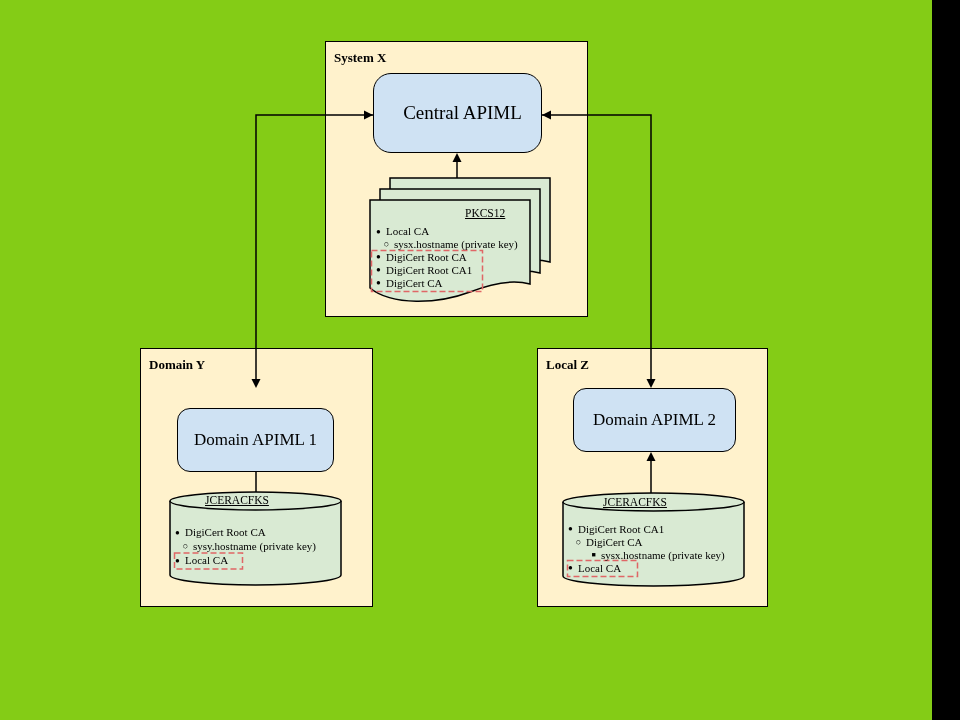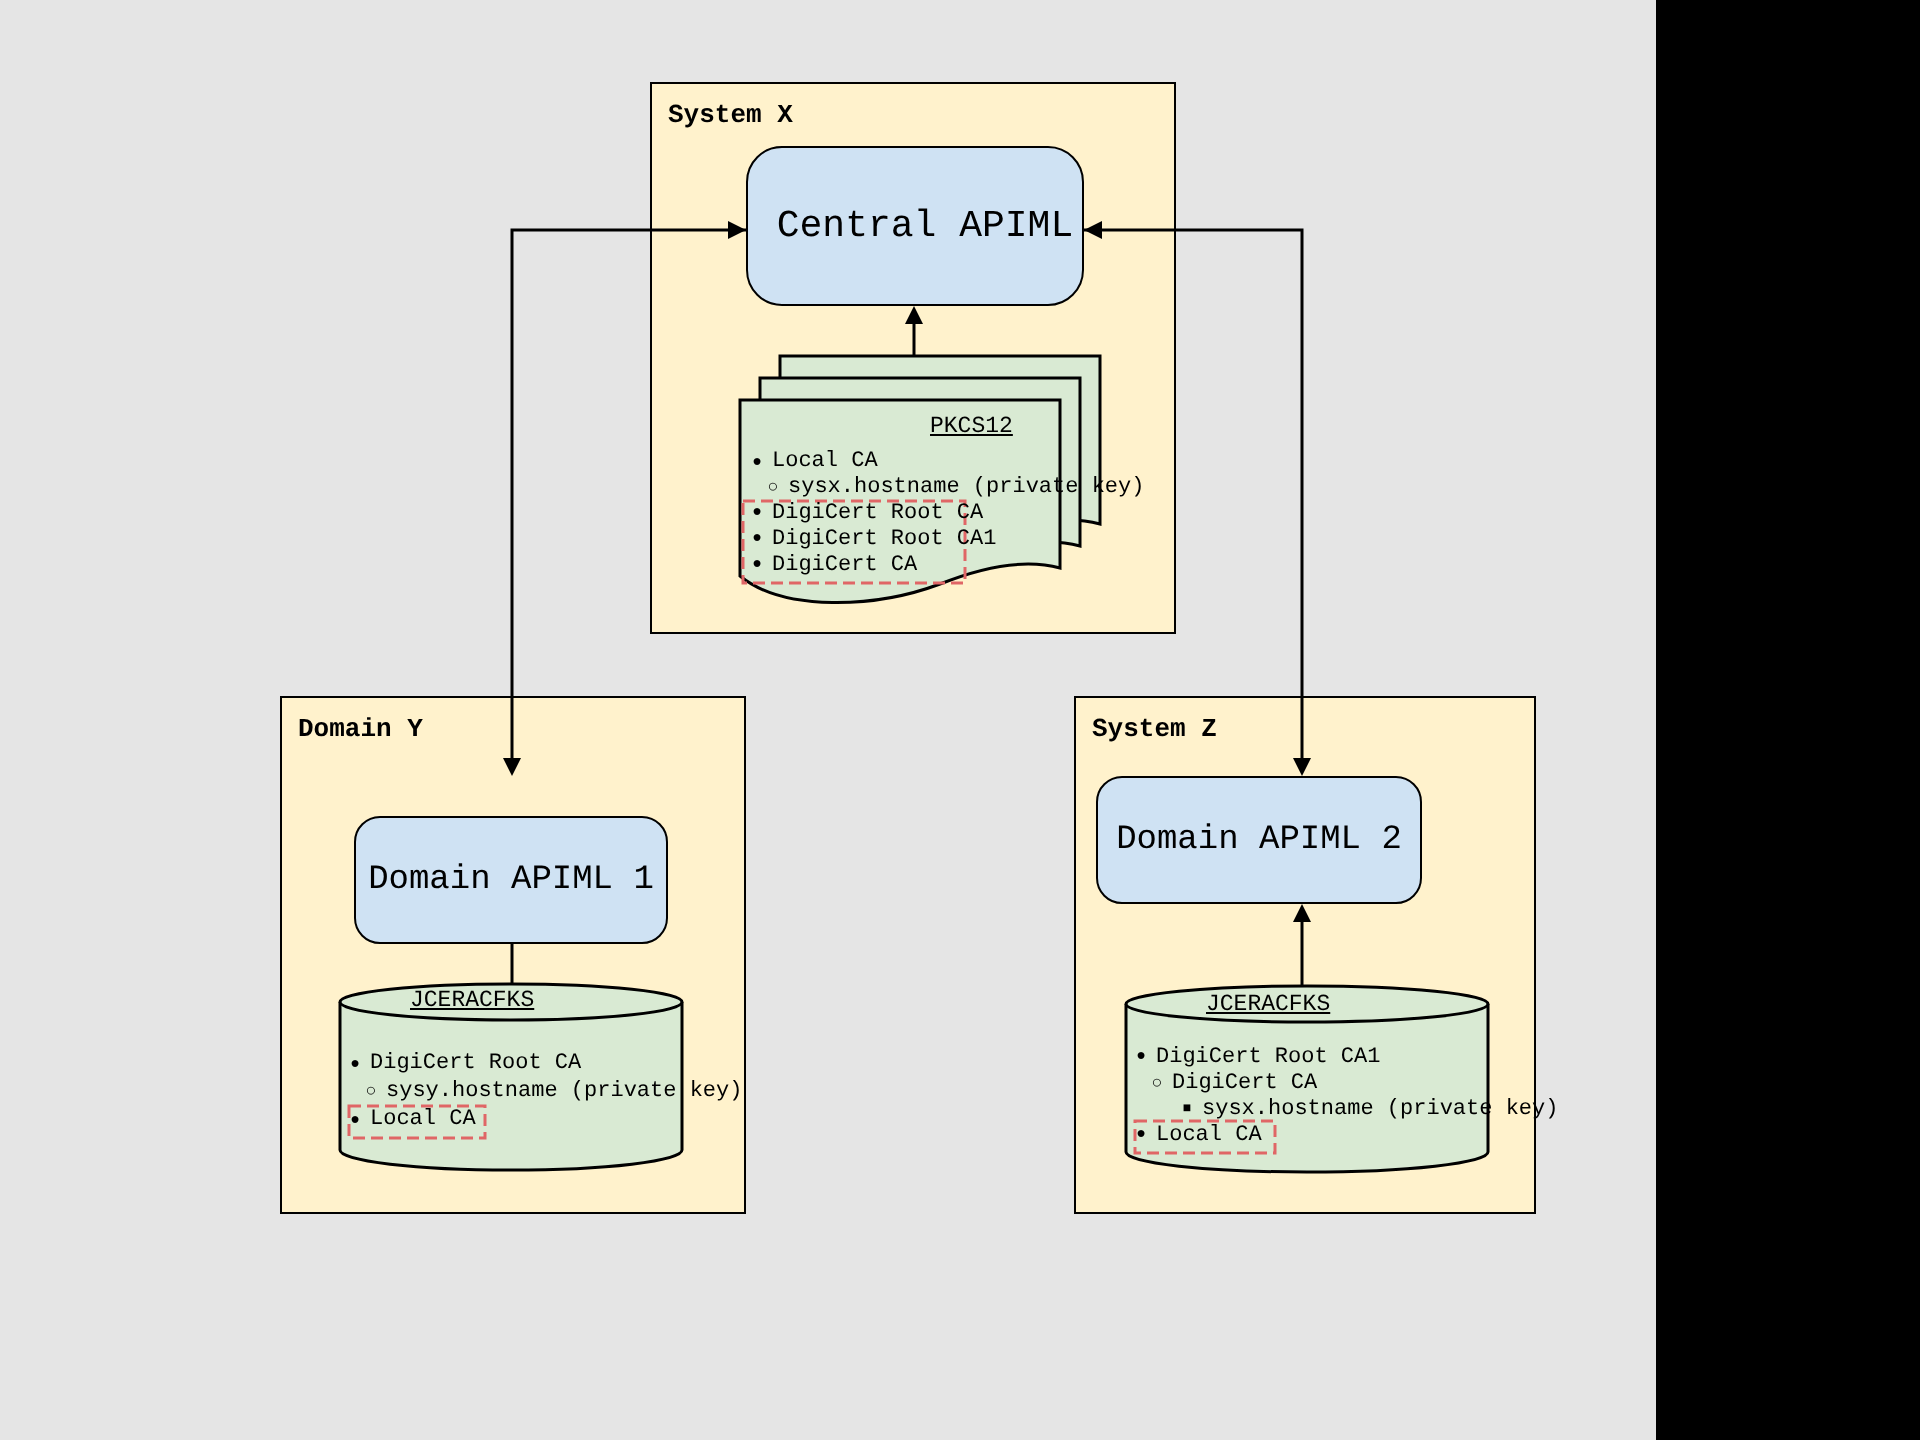--- a/index.html
+++ b/index.html
@@ -1,32 +1,32 @@
 <!DOCTYPE html>
 <html><head>
 <meta charset="utf-8">
 <style>
   html,body { margin:0; padding:0; background:#000; }
   .canvas {
-    position:relative; width:828px; height:720px; background:#e5e5e5;
-    font-family:Liberation Mono, monospace; color:#000; overflow:hidden;
+    position:relative; width:932px; height:720px; background:#84cc16;
+    font-family:Liberation Serif, serif; color:#000; overflow:hidden;
   }
   .sys {
     position:absolute; background:#fff2cc; border:1px solid #000; box-sizing:border-box;
   }
   .sys-title {
     position:absolute; left:8px; top:8px; font-size:13px; font-weight:bold; color:#000;
   }
   .apiml {
     position:absolute; background:#cfe2f3; border:1.5px solid #000; box-sizing:border-box;
     display:flex; align-items:center; justify-content:center; color:#000;
   }
   .apiml.central { left:373px; top:73px; width:169px; height:80px; border-radius:18px; font-size:19px;padding-left:10px; }
   .apiml.d1 { left:177px; top:408px; width:157px; height:64px; border-radius:13px; font-size:17px; }
-  .apiml.d2 { left:548px; top:388px; width:163px; height:64px; border-radius:13px; font-size:17px; }
+  .apiml.d2 { left:573px; top:388px; width:163px; height:64px; border-radius:13px; font-size:17px; }
   svg.layer { position:absolute; left:0; top:0; width:960px; height:720px; }
   .ks-label {
     position:absolute; font-size:11.5px; text-decoration:underline; text-align:left; color:#000;
   }
   .ks-label.x { left:465px; top:207px; width:70px; }
   .ks-label.y { left:205px; top:494px; width:101px; }
   .ks-label.z { left:603px; top:496px; width:101px; }
   .ks-list { position:absolute; font-size:11px; color:#000; }
   .ks-list.x { left:371px; top:225px; width:160px; }
   .ks-list.y { left:170px; top:525px; width:172px; }
@@ -48,21 +48,21 @@
 
 <div class="canvas">
 
   <div class="sys" style="left:325px; top:41px; width:263px; height:276px;">
     <div class="sys-title">System X</div>
   </div>
   <div class="sys" style="left:140px; top:348px; width:233px; height:259px;">
     <div class="sys-title">Domain Y</div>
   </div>
   <div class="sys" style="left:537px; top:348px; width:231px; height:259px;">
-    <div class="sys-title">System Z</div>
+    <div class="sys-title">Local Z</div>
   </div>
 
   <svg class="layer" viewBox="0 0 960 720">
 
     <g>
       <path d="M390,178 L550,178 L550,262 C535,258 515,260 490,270 C458,282 412,284 390,266 Z" fill="#d9ead3" stroke="#000" stroke-width="1.5"></path>
       <path d="M380,189 L540,189 L540,273 C525,269 505,271 480,281 C448,293 402,295 380,277 Z" fill="#d9ead3" stroke="#000" stroke-width="1.5"></path>
       <path d="M370,200 L530,200 L530,284 C515,280 495,282 470,292 C438,304 392,306 370,288 Z" fill="#d9ead3" stroke="#000" stroke-width="1.5"></path>
     </g>
 

